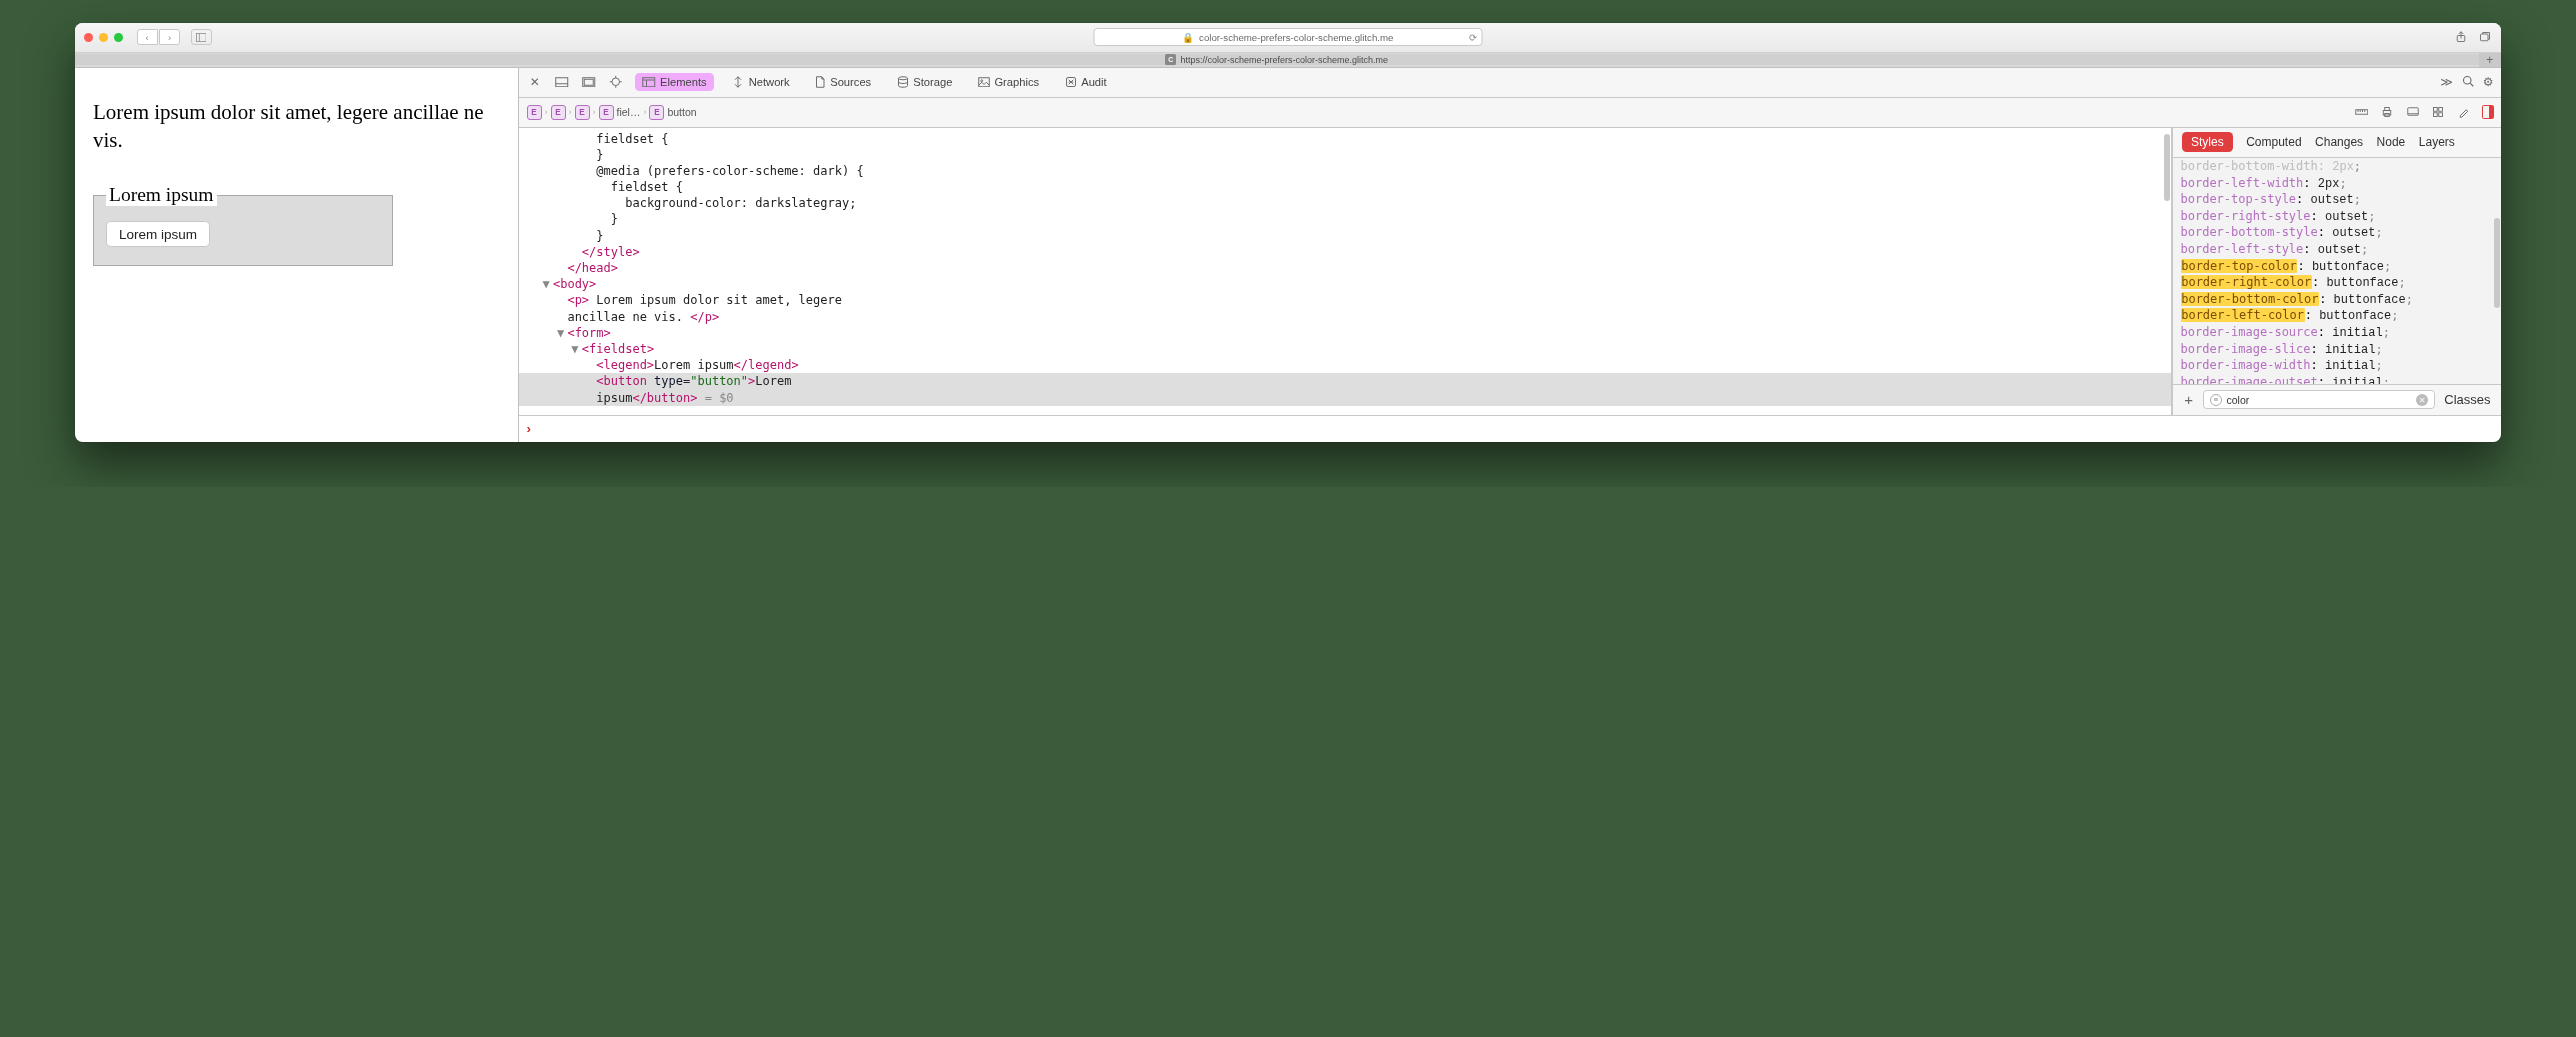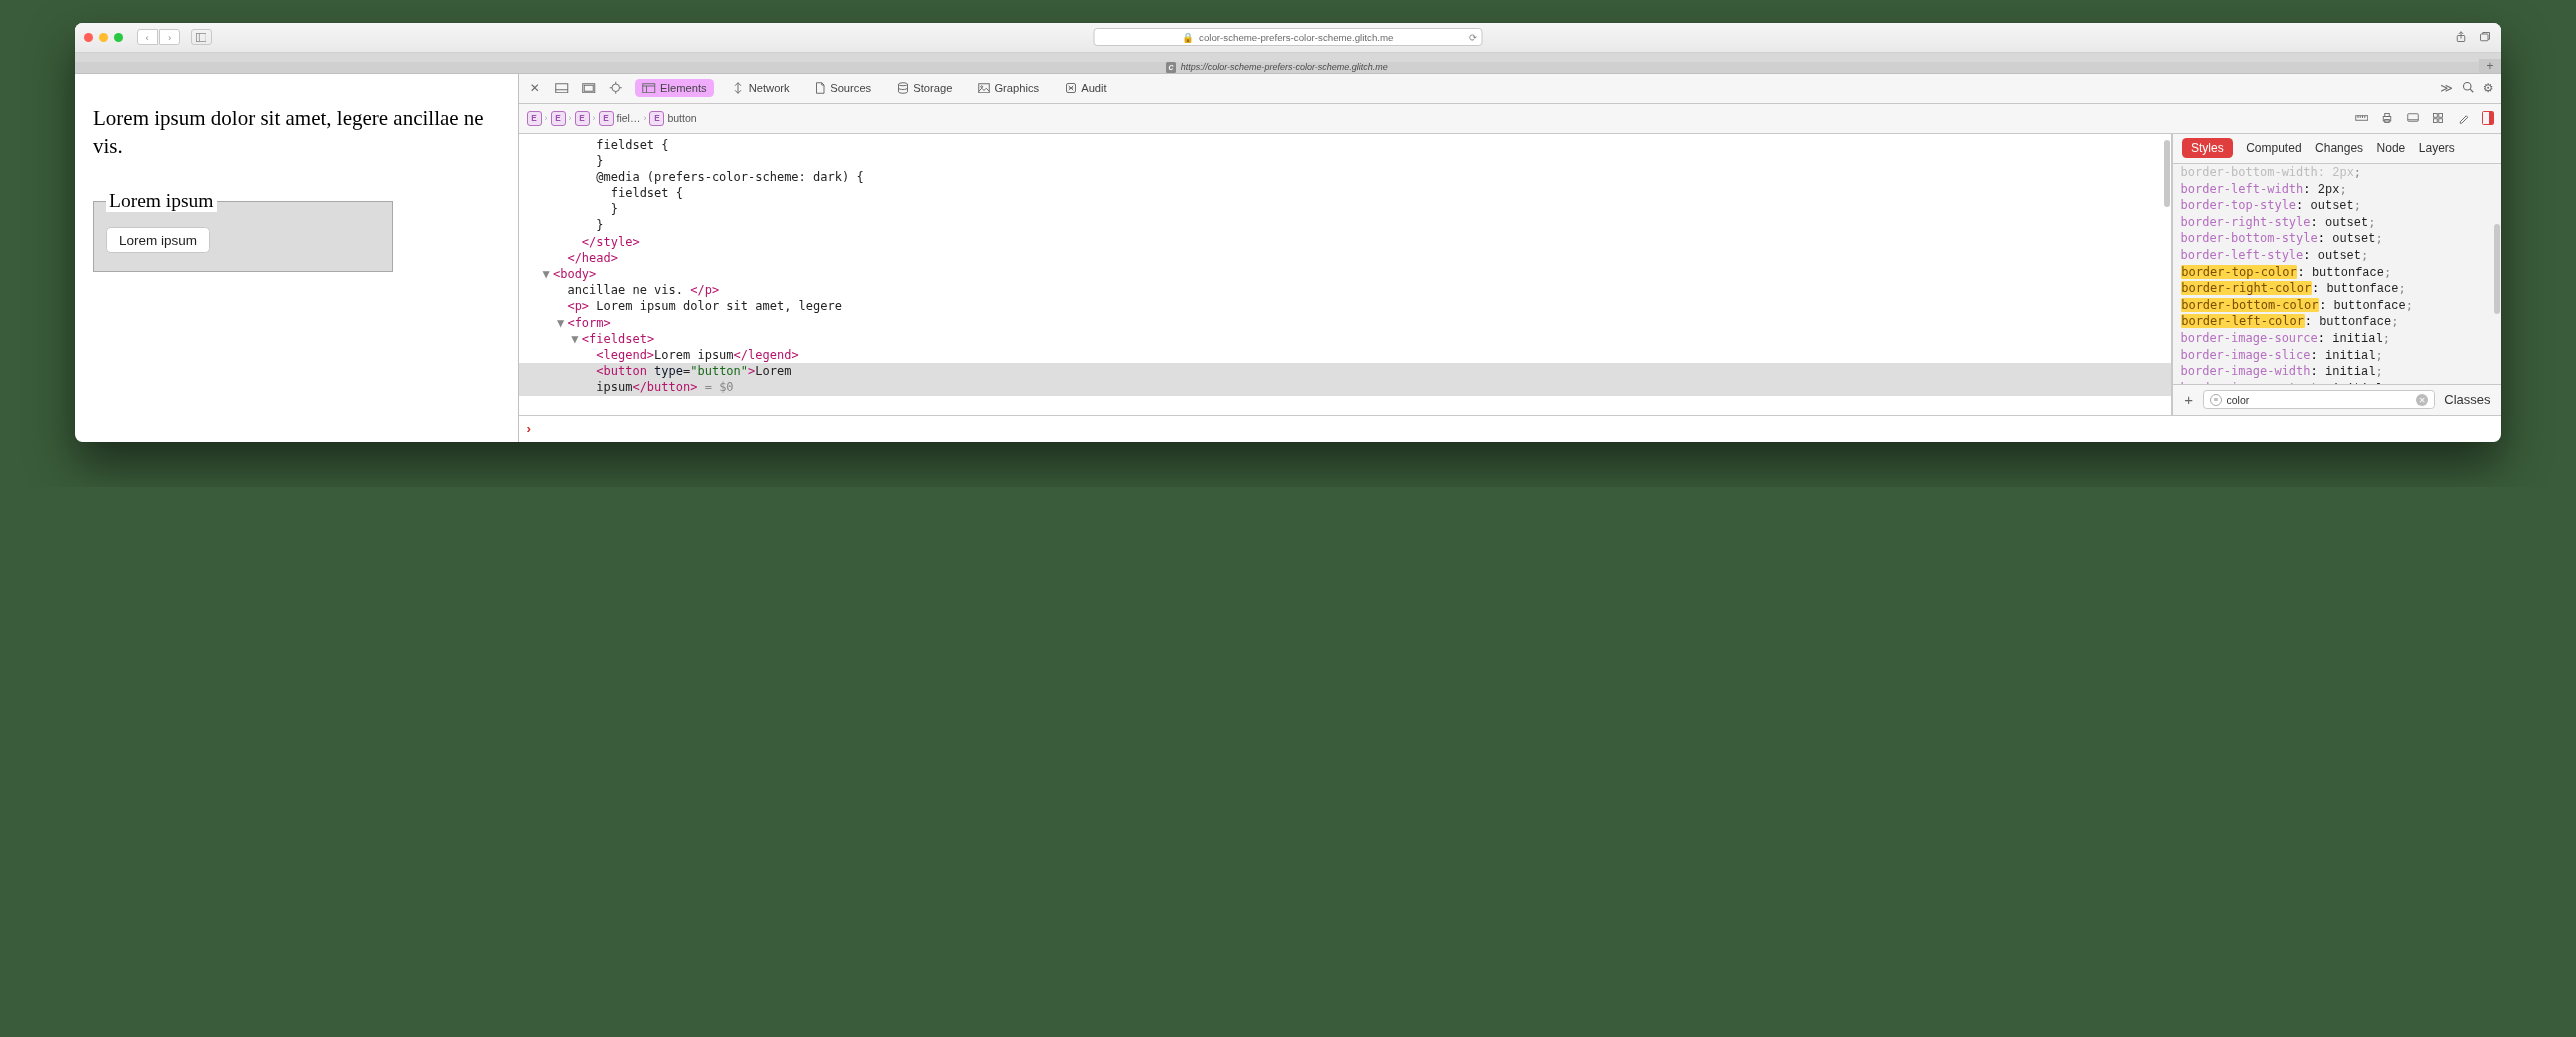--- a/index.html
+++ b/index.html
@@ -50,22 +50,22 @@
     position:absolute; left:50%; transform:translateX(-50%);
     width: 389px; height: 18px; background:#fff; border:0.7px solid #c8c8c8;
     border-radius:3.7px; display:flex; align-items:center; justify-content:center;
     gap:4.5px; font-size:9.7px; color:#6a6a6a;
   }
   .reload{position:absolute;right:4.5px;color:#888;}
   .title-right{margin-left:auto;display:flex;gap:10.5px;color:#6a6a6a;}
   .tb-icon{width:13.5px;height:13.5px;display:flex;align-items:center;justify-content:center;}
   
   .tabbar{
-    height:21px;background:#d8d8d8;border-bottom:0.7px solid #c0c0c0;
-    display:flex;align-items:flex-end;font-style:italic;
+    height:15px;background:#d8d8d8;border-bottom:0.7px solid #c0c0c0;
+    display:flex;align-items:center;
   }
   .tab{
     flex:1;display:flex;align-items:center;justify-content:center;gap:4.5px;
     font-size:9px;color:#4a4a4a;background:#d0d0d0;
   }
   .tab-favicon{width:10.5px;height:10.5px;background:#888;border-radius:1.5px;display:flex;align-items:center;justify-content:center;color:#fff;font-size:6.7px;font-weight:bold;}
   .newtab{width:22.5px;display:flex;align-items:center;justify-content:center;background:#c8c8c8;color:#666;font-size:12px;}
   
   .content{flex:1;display:flex;min-height:0;}
   .page-col{width:444px;border-right:0.7px solid #c0c0c0;padding:30px 18px;overflow:auto;}
@@ -346,27 +346,28 @@
       </div>
 
       <div class="dom-row">
 
         <div class="dom-tree" style="position:relative">
           <div id="domlines">
               <div class="dl">        <span class="disc"> </span>fieldset {</div>
               <div class="dl">        <span class="disc"> </span>}</div>
               <div class="dl">        <span class="disc"> </span>@media (prefers-color-scheme: dark) {</div>
               <div class="dl">          <span class="disc"> </span>fieldset {</div>
+              <div class="dl">            <span class="disc"> </span>background-color: darkslategray;</div>
               <div class="dl">          <span class="disc"> </span>}</div>
               <div class="dl">        <span class="disc"> </span>}</div>
               <div class="dl">      <span class="disc"> </span><span class="tag">&lt;/style&gt;</span></div>
               <div class="dl">    <span class="disc"> </span><span class="tag">&lt;/head&gt;</span></div>
               <div class="dl">  <span class="disc">▼</span><span class="tag">&lt;body&gt;</span></div>
+              <div class="dl">    <span class="disc"> </span><span class="tag">&lt;p&gt;</span><span class="txt"> Lorem ipsum dolor sit amet, legere</span></div>
               <div class="dl">    <span class="disc"> </span><span class="txt">ancillae ne vis. </span><span class="tag">&lt;/p&gt;</span></div>
-              <div class="dl">    <span class="disc"> </span><span class="tag">&lt;p&gt;</span><span class="txt"> Lorem ipsum dolor sit amet, legere</span></div>
               <div class="dl">    <span class="disc">▼</span><span class="tag">&lt;form&gt;</span></div>
               <div class="dl">      <span class="disc">▼</span><span class="tag">&lt;fieldset&gt;</span></div>
               <div class="dl">        <span class="disc"> </span><span class="tag">&lt;legend&gt;</span><span class="txt">Lorem ipsum</span><span class="tag">&lt;/legend&gt;</span></div>
               <div class="dl sel-line">        <span class="disc"> </span><span class="tag">&lt;button</span> <span class="attr">type</span>=<span class="val">"button"</span><span class="tag">&gt;</span><span class="txt">Lorem</span></div>
               <div class="dl sel-line">        <span class="disc"> </span><span class="txt">ipsum</span><span class="tag">&lt;/button&gt;</span> <span class="dollar">= $0</span></div>
             </div>
           <div class="vscroll"></div>
         </div>
 
         <div class="styles-col">

